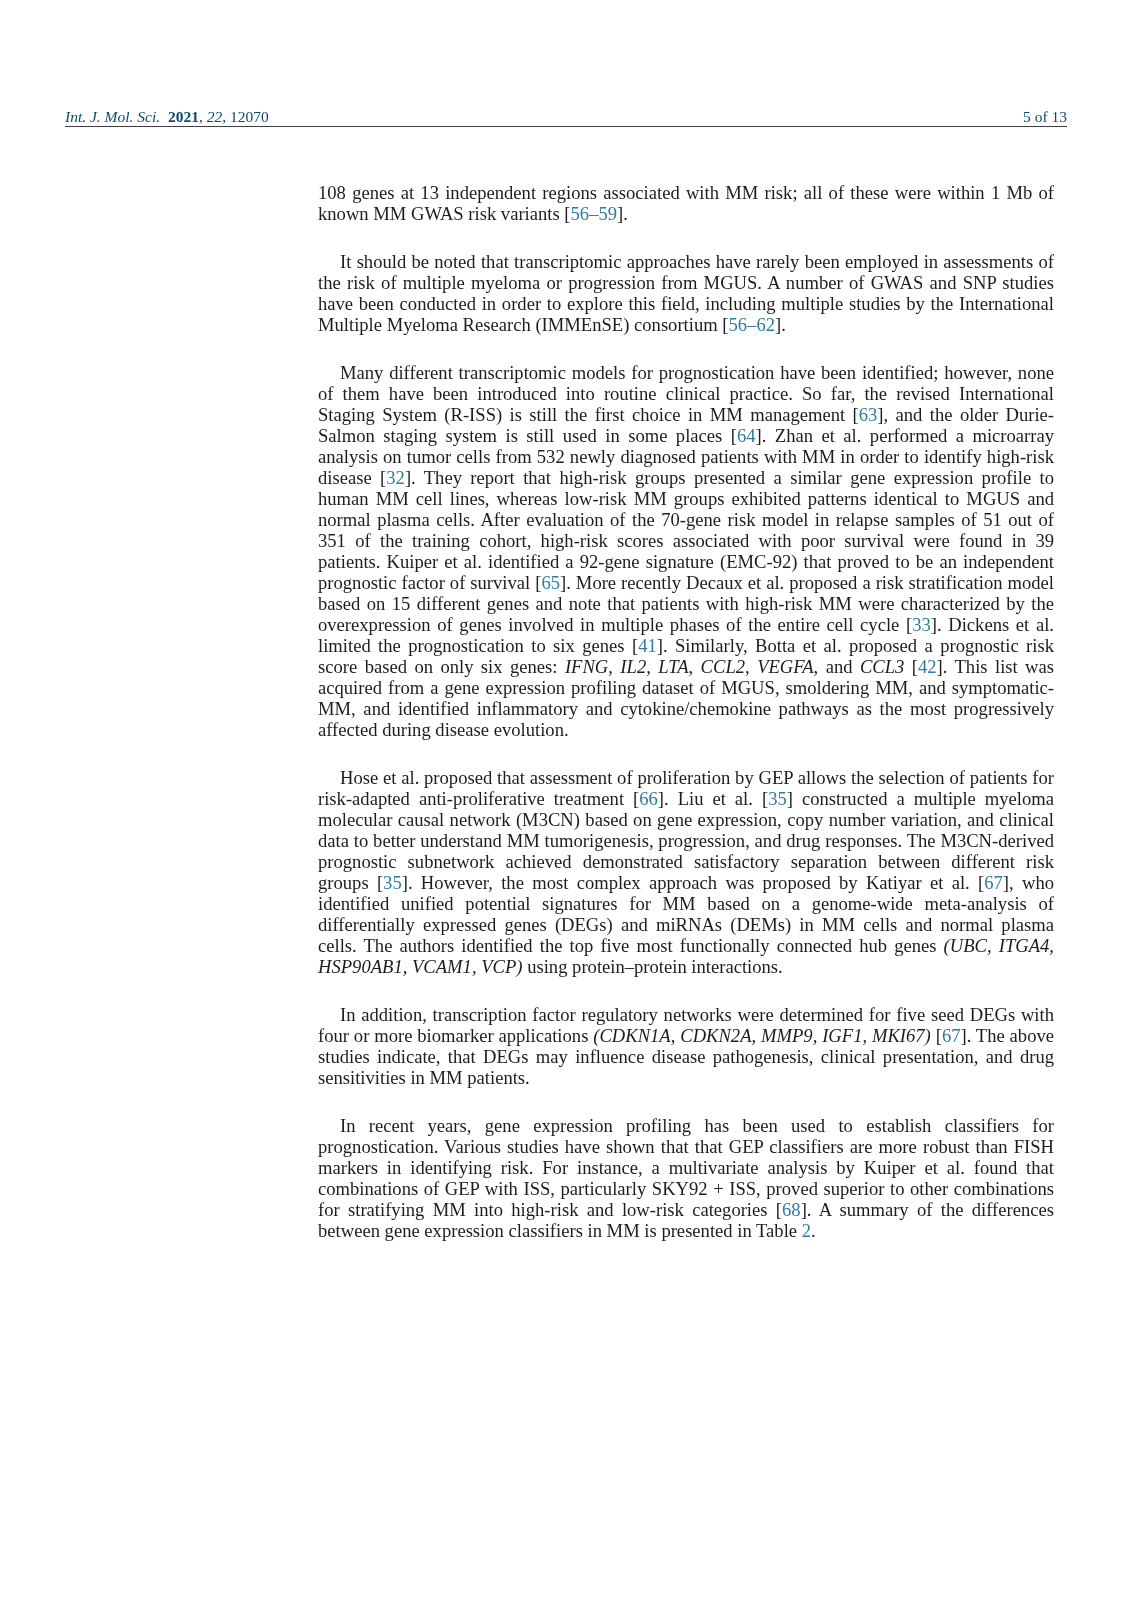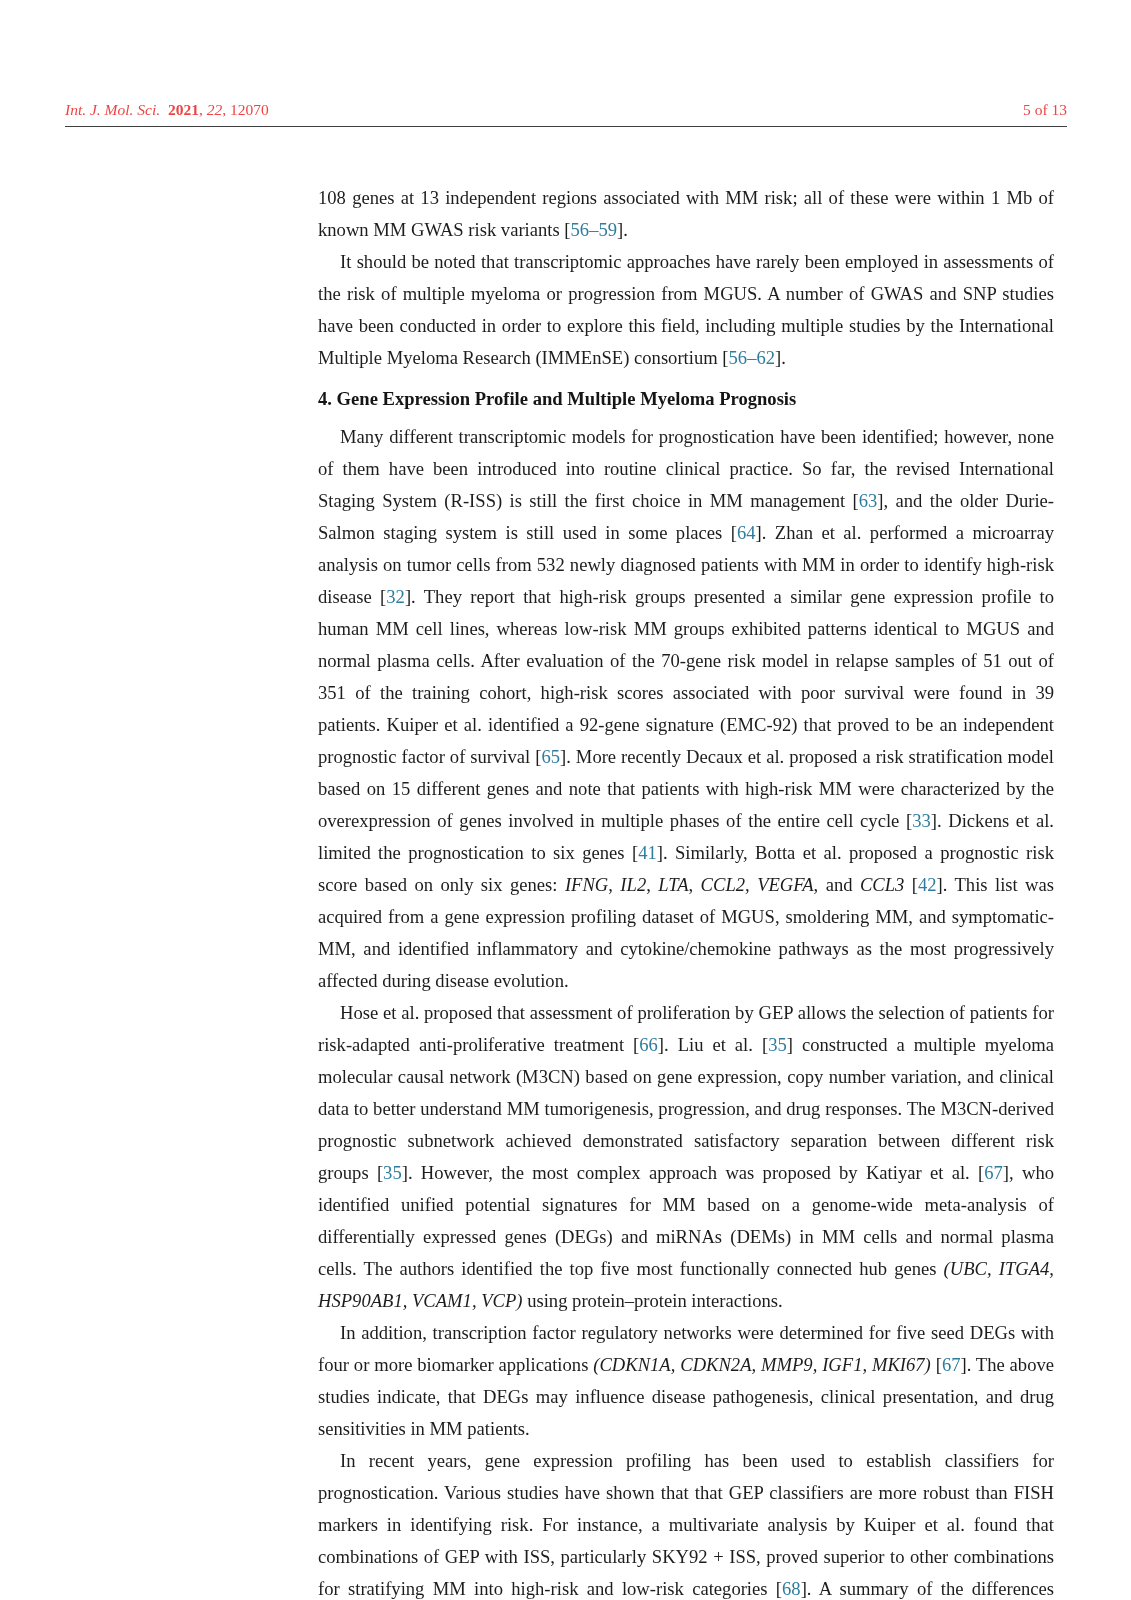--- a/index.html
+++ b/index.html
@@ -18,26 +18,26 @@
   .page {
     position: relative;
     width: 1131px;
     height: 1600px;
     background: #ffffff;
   }
   .running-header {
     position: absolute;
     left: 65px;
     right: 64px;
-    top: 101px;
+    top: 108px;
     display: flex;
     justify-content: space-between;
     align-items: baseline;
     font-size: 15.5px;
-    color: #ef4444;
+    color: #0c4a6e;
     text-align: right;
   }
   .running-header .it { font-style: italic; }
   .running-header .b  { font-weight: bold; }
   .running-header .gap { margin-left: 4px; }
   .header-rule {
     position: absolute;
     left: 65px;
     right: 64px;
     top: 126px;
@@ -46,25 +46,25 @@
   }
   main {
     position: absolute;
     left: 318px;
     width: 736px;
     top: 182px;
   }
   p.para {
     margin: 0;
     font-size: 18.6px;
-    line-height: 32px;
+    line-height: 21px;
     text-align: justify;
     color: #1d1d1d;
   }
-  p.para.indent { text-indent: 22px; }
+  p.para.indent { text-indent: 22px; margin-top: 27px; }
   h2.section-heading {
     font-size: 18.6px;
     line-height: 25.4px;
     font-weight: bold;
     margin: 12px 0 10px 0;
     color: #151515;
     text-align: left;
   }
   a.cite {
     text-decoration: none;
@@ -85,20 +85,19 @@
       <span>12070</span>
     </div>
     <div>5 of 13</div>
   </div>
 
   <div class="header-rule"></div>
 
   <main>
       <p class="para"><span>108 genes at 13 independent regions associated with MM risk; all of these were within 1 Mb of known MM GWAS risk variants [</span><a class="cite" style="color: rgb(46, 125, 158);">56–59</a><span>].</span></p>
       <p class="para indent"><span>It should be noted that transcriptomic approaches have rarely been employed in assessments of the risk of multiple myeloma or progression from MGUS. A number of GWAS and SNP studies have been conducted in order to explore this field, including multiple studies by the International Multiple Myeloma Research (IMMEnSE) consortium [</span><a class="cite" style="color: rgb(46, 125, 158);">56–62</a><span>].</span></p>
-      <h2 class="section-heading">4. Gene Expression Profile and Multiple Myeloma Prognosis</h2>
       <p class="para indent"><span>Many different transcriptomic models for prognostication have been identified; however, none of them have been introduced into routine clinical practice. So far, the revised International Staging System (R-ISS) is still the first choice in MM management [</span><a class="cite" style="color: rgb(46, 125, 158);">63</a><span>], and the older Durie-Salmon staging system is still used in some places [</span><a class="cite" style="color: rgb(46, 125, 158);">64</a><span>]. Zhan et al. performed a microarray analysis on tumor cells from 532 newly diagnosed patients with MM in order to identify high-risk disease [</span><a class="cite" style="color: rgb(46, 125, 158);">32</a><span>]. They report that high-risk groups presented a similar gene expression profile to human MM cell lines, whereas low-risk MM groups exhibited patterns identical to MGUS and normal plasma cells. After evaluation of the 70-gene risk model in relapse samples of 51 out of 351 of the training cohort, high-risk scores associated with poor survival were found in 39 patients. Kuiper et al. identified a 92-gene signature (EMC-92) that proved to be an independent prognostic factor of survival [</span><a class="cite" style="color: rgb(46, 125, 158);">65</a><span>]. More recently Decaux et al. proposed a risk stratification model based on 15 different genes and note that patients with high-risk MM were characterized by the overexpression of genes involved in multiple phases of the entire cell cycle [</span><a class="cite" style="color: rgb(46, 125, 158);">33</a><span>]. Dickens et al. limited the prognostication to six genes [</span><a class="cite" style="color: rgb(46, 125, 158);">41</a><span>]. Similarly, Botta et al. proposed a prognostic risk score based on only six genes: </span><em>IFNG</em><span>, </span><em>IL2</em><span>, </span><em>LTA</em><span>, </span><em>CCL2</em><span>, </span><em>VEGFA</em><span>, and </span><em>CCL3</em><span> [</span><a class="cite" style="color: rgb(46, 125, 158);">42</a><span>]. This list was acquired from a gene expression profiling dataset of MGUS, smoldering MM, and symptomatic-MM, and identified inflammatory and cytokine/chemokine pathways as the most progressively affected during disease evolution.</span></p>
       <p class="para indent"><span>Hose et al. proposed that assessment of proliferation by GEP allows the selection of patients for risk-adapted anti-proliferative treatment [</span><a class="cite" style="color: rgb(46, 125, 158);">66</a><span>]. Liu et al. [</span><a class="cite" style="color: rgb(46, 125, 158);">35</a><span>] constructed a multiple myeloma molecular causal network (M3CN) based on gene expression, copy number variation, and clinical data to better understand MM tumorigenesis, progression, and drug responses. The M3CN-derived prognostic subnetwork achieved demonstrated satisfactory separation between different risk groups [</span><a class="cite" style="color: rgb(46, 125, 158);">35</a><span>]. However, the most complex approach was proposed by Katiyar et al. [</span><a class="cite" style="color: rgb(46, 125, 158);">67</a><span>], who identified unified potential signatures for MM based on a genome-wide meta-analysis of differentially expressed genes (DEGs) and miRNAs (DEMs) in MM cells and normal plasma cells. The authors identified the top five most functionally connected hub genes </span><em>(UBC, ITGA4, HSP90AB1, VCAM1, VCP)</em><span> using protein–protein interactions.</span></p>
       <p class="para indent"><span>In addition, transcription factor regulatory networks were determined for five seed DEGs with four or more biomarker applications </span><em>(CDKN1A, CDKN2A, MMP9, IGF1, MKI67)</em><span> [</span><a class="cite" style="color: rgb(46, 125, 158);">67</a><span>]. The above studies indicate, that DEGs may influence disease pathogenesis, clinical presentation, and drug sensitivities in MM patients.</span></p>
       <p class="para indent"><span>In recent years, gene expression profiling has been used to establish classifiers for prognostication. Various studies have shown that that GEP classifiers are more robust than FISH markers in identifying risk. For instance, a multivariate analysis by Kuiper et al. found that combinations of GEP with ISS, particularly SKY92 + ISS, proved superior to other combinations for stratifying MM into high-risk and low-risk categories [</span><a class="cite" style="color: rgb(46, 125, 158);">68</a><span>]. A summary of the differences between gene expression classifiers in MM is presented in Table </span><a class="cite" style="color: rgb(46, 125, 158);">2</a><span>.</span></p>
     </main>
 
 </div>
 
 </body></html>

